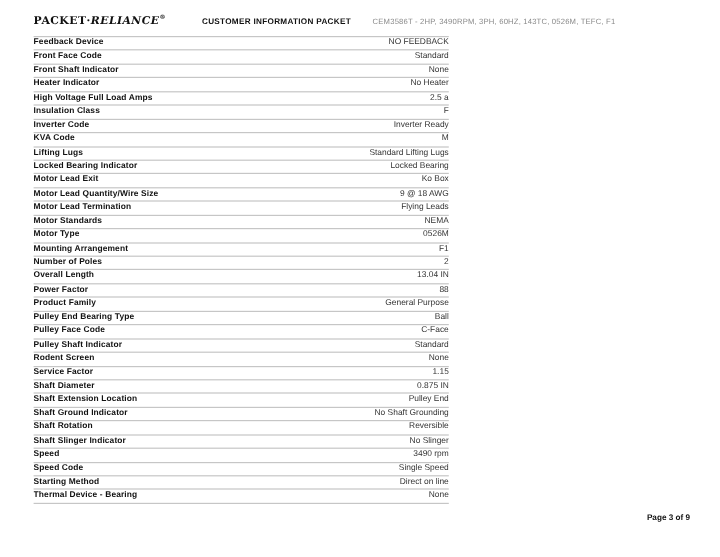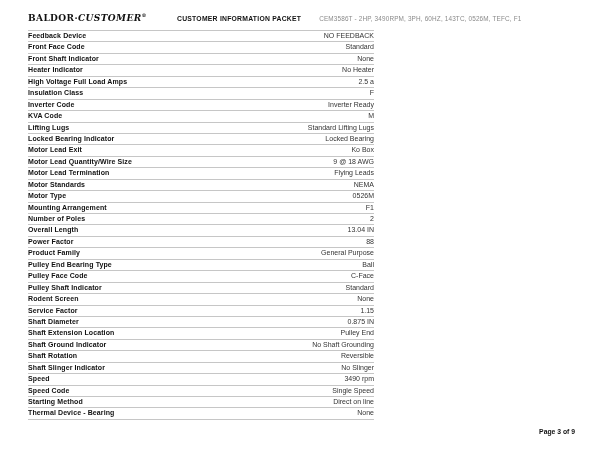--- a/index.html
+++ b/index.html
@@ -95,21 +95,21 @@
     font-weight: bold;
     color: #111111;
   }
 </style>
 </head>
 <body>
 
 <div class="page">
 
   <div class="header">
-    <span class="logo"><span class="brand-left">BALDOR</span><span>·</span><span class="brand-right">CUSTOMER</span><span class="reg">®</span></span>
+    <span class="logo"><span class="brand-left">PACKET</span><span>·</span><span class="brand-right">RELIANCE</span><span class="reg">®</span></span>
     <span class="doc-title">CUSTOMER INFORMATION PACKET</span>
     <span class="product-summary">CEM3586T - 2HP, 3490RPM, 3PH, 60HZ, 143TC, 0526M, TEFC, F1</span>
   </div>
 
   <div class="spec-table">
     <div>
     <div class="spec-row">
       <span class="spec-label">Feedback Device</span>
       <span class="spec-value">NO FEEDBACK</span>
     </div>

